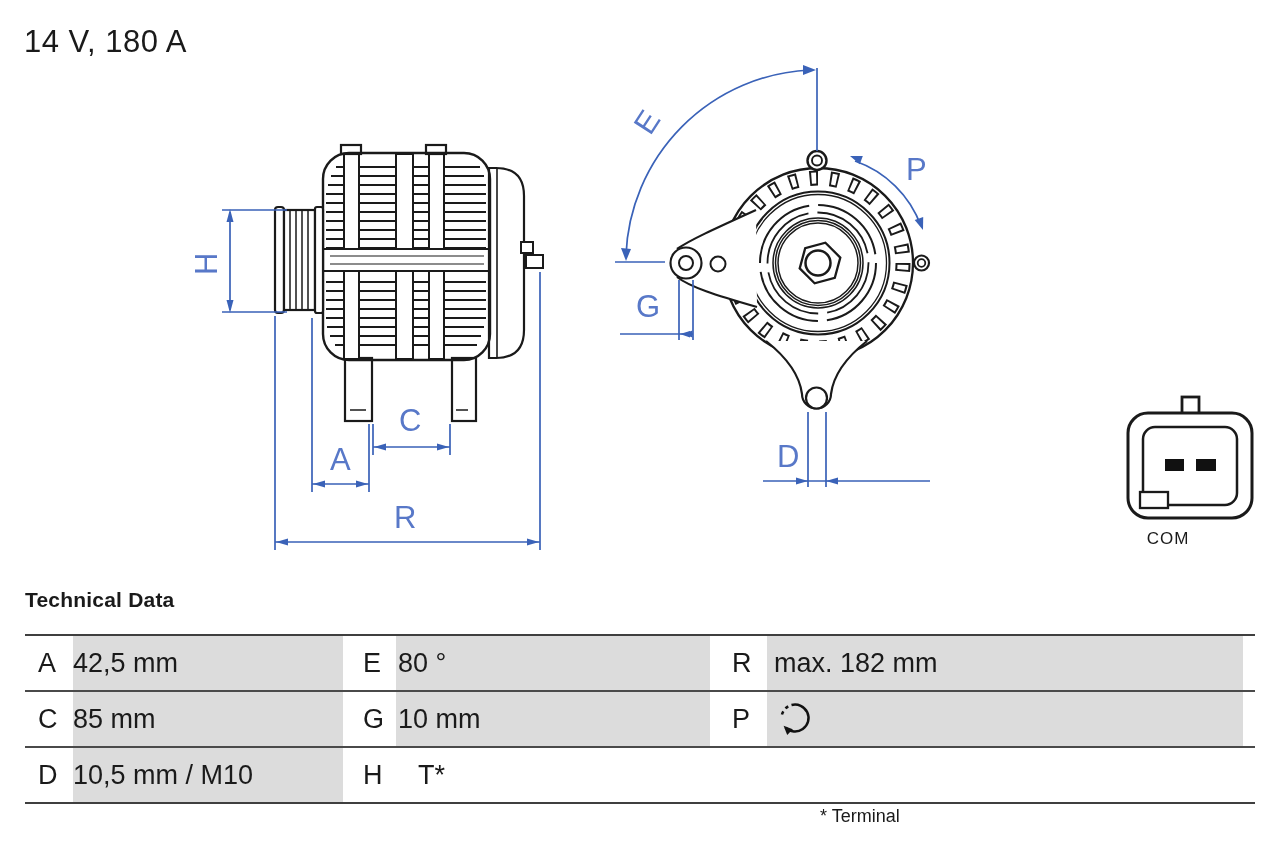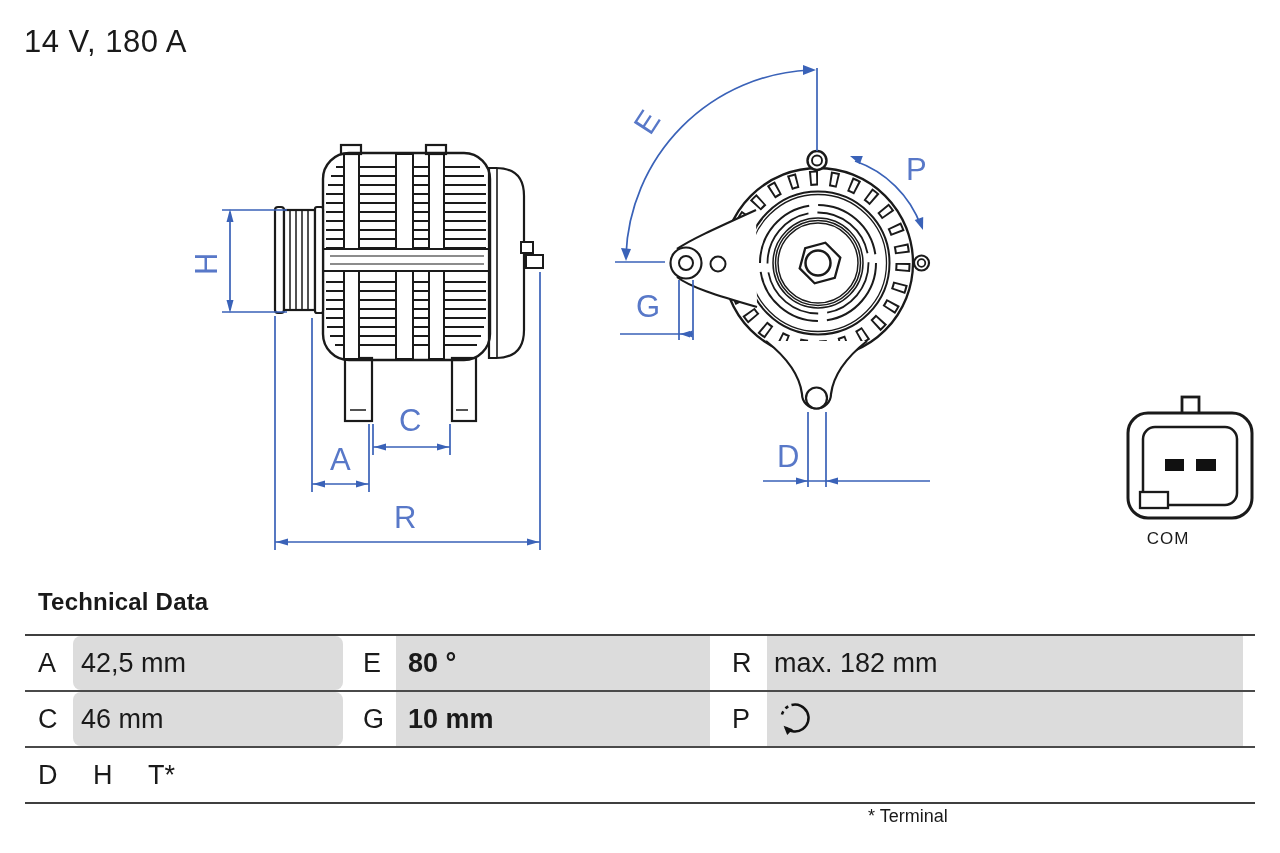--- a/index.html
+++ b/index.html
@@ -1,34 +1,34 @@
 <!DOCTYPE html>
 <html><head>
 <meta charset="utf-8">
 <style>
   html,body{margin:0;padding:0;background:#fff;}
   .canvas{position:relative;width:1280px;height:853px;background:#fff;overflow:hidden;
           font-family:"Liberation Sans","DejaVu Sans",sans-serif;color:#1a1a1a;}
   .rating{position:absolute;left:24px;top:24px;font-size:31px;letter-spacing:.5px;}
   .drawing-svg{position:absolute;left:0;top:0;}
-  .td-title{position:absolute;left:38px;top:588px;font-size:24px;font-weight:bold;letter-spacing:.2px;}
+  .td-title{position:absolute;left:25px;top:588px;font-size:21px;font-weight:bold;letter-spacing:.2px;}
   .td-table{position:absolute;left:25px;top:634px;width:1230px;border-top:2px solid #3f3f3f;border-bottom:2px solid #3f3f3f;}
   .td-row{display:flex;height:54px;line-height:54px;font-size:27px;}
   .td-row + .td-row{border-top:2px solid #4a4a4a;}
   .cell{height:54px;overflow:hidden;white-space:nowrap;}
   .key{background:#fff;}
   .val{background:#dcdcdc;}
   .k1{width:48px;padding-left:13px;box-sizing:border-box;}
-  .v1{width:270px;padding-left:8px;box-sizing:border-box;border-radius:8px;}
+  .v1{width:270px;padding-left:0;box-sizing:border-box;}
   .k2{width:53px;padding-left:20px;box-sizing:border-box;}
-  .v2{width:314px;padding-left:12px;box-sizing:border-box;font-weight:bold;}
+  .v2{width:314px;padding-left:2px;box-sizing:border-box;}
   .k3{width:57px;padding-left:22px;box-sizing:border-box;}
   .v3{width:476px;padding-left:7px;box-sizing:border-box;}
   .rot-icon{display:inline-block;vertical-align:middle;margin-top:-6px;}
-  .footnote{position:absolute;left:820px;top:806px;font-size:18px;color:#1a1a1a;margin-left:48px;}
+  .footnote{position:absolute;left:820px;top:806px;font-size:18px;color:#1a1a1a;}
   .dim-line{stroke:#3A62B8;stroke-width:1.7;fill:none;}
   .dim-fill{fill:#3A62B8;stroke:none;}
   .dim-label{fill:#5878C8;font-size:31px;font-family:"Liberation Sans","DejaVu Sans",sans-serif;}
   .blk{stroke:#1a1a1a;fill:none;}
   .blkw{stroke:#1a1a1a;fill:#fff;}
 </style>
 </head>
 <body>
 
 <div class="canvas">
@@ -182,34 +182,35 @@
     <div class="td-row">
       <div class="cell key k1">A</div>
       <div class="cell val v1">42,5 mm</div>
       <div class="cell key k2">E</div>
       <div class="cell val v2">80 °</div>
       <div class="cell key k3">R</div>
       <div class="cell val v3">max. 182 mm</div>
     </div>
     <div class="td-row">
       <div class="cell key k1">C</div>
-      <div class="cell val v1">46 mm</div>
+      <div class="cell val v1">85 mm</div>
       <div class="cell key k2">G</div>
       <div class="cell val v2">10 mm</div>
       <div class="cell key k3">P</div>
       <div class="cell val v3">
         <svg class="rot-icon" width="42" height="42" viewBox="0 0 42 42">
           <path d="M17.5 8 A13.5 13.5 0 1 1 11.45 30.55" fill="none" stroke="#111" stroke-width="2.5"></path>
           <path d="M7.96 17.5 A13.5 13.5 0 0 1 14.25 9.31" fill="none" stroke="#111" stroke-width="2.5" stroke-dasharray="3.5 3.5"></path>
           <polygon points="9.6,28.7 18.8,32.3 13.2,37.9" fill="#111"></polygon>
         </svg>
       </div>
     </div>
     <div class="td-row">
       <div class="cell key k1">D</div>
+      <div class="cell val v1">10,5 mm / M10</div>
       <div class="cell key k2">H</div>
       <div class="cell key k3">T*</div>
     </div>
   </div>
 
   <div class="footnote">* Terminal</div>
 
 </div>
 
 </body></html>

